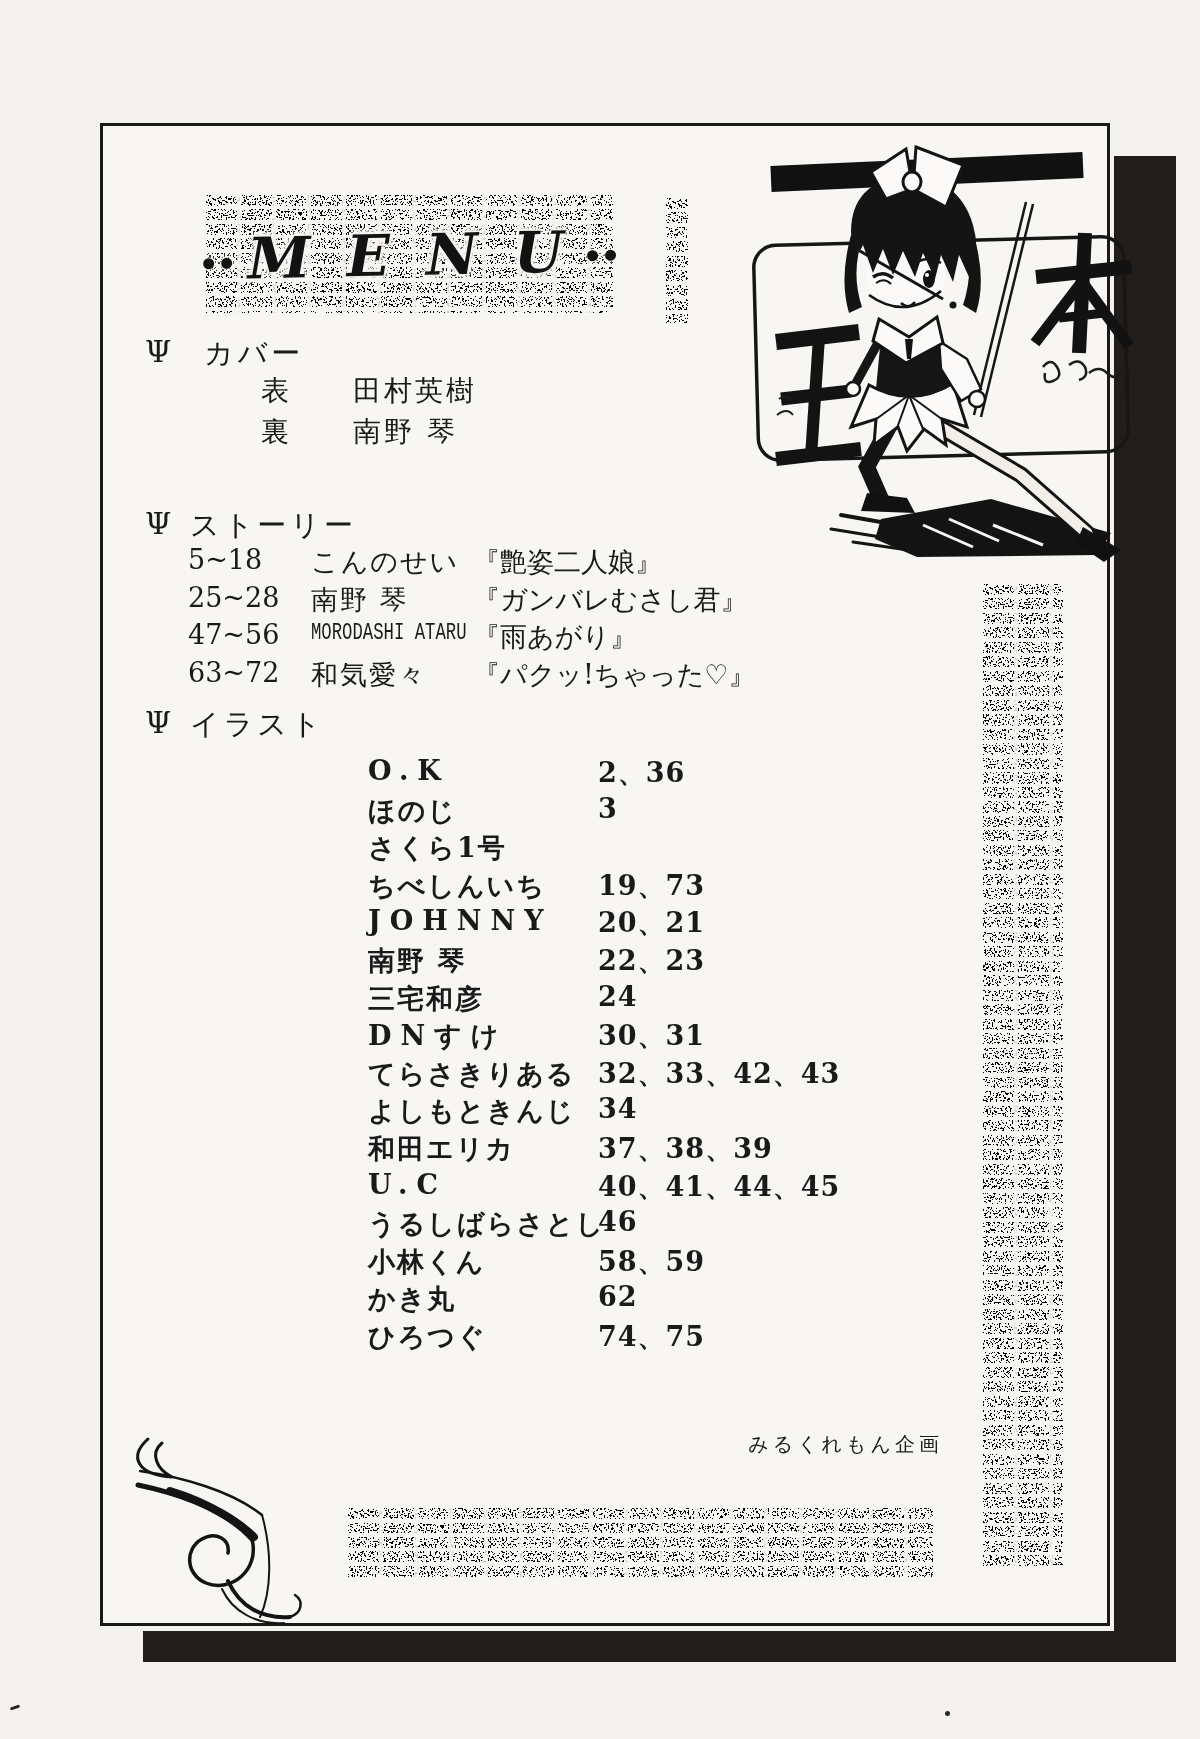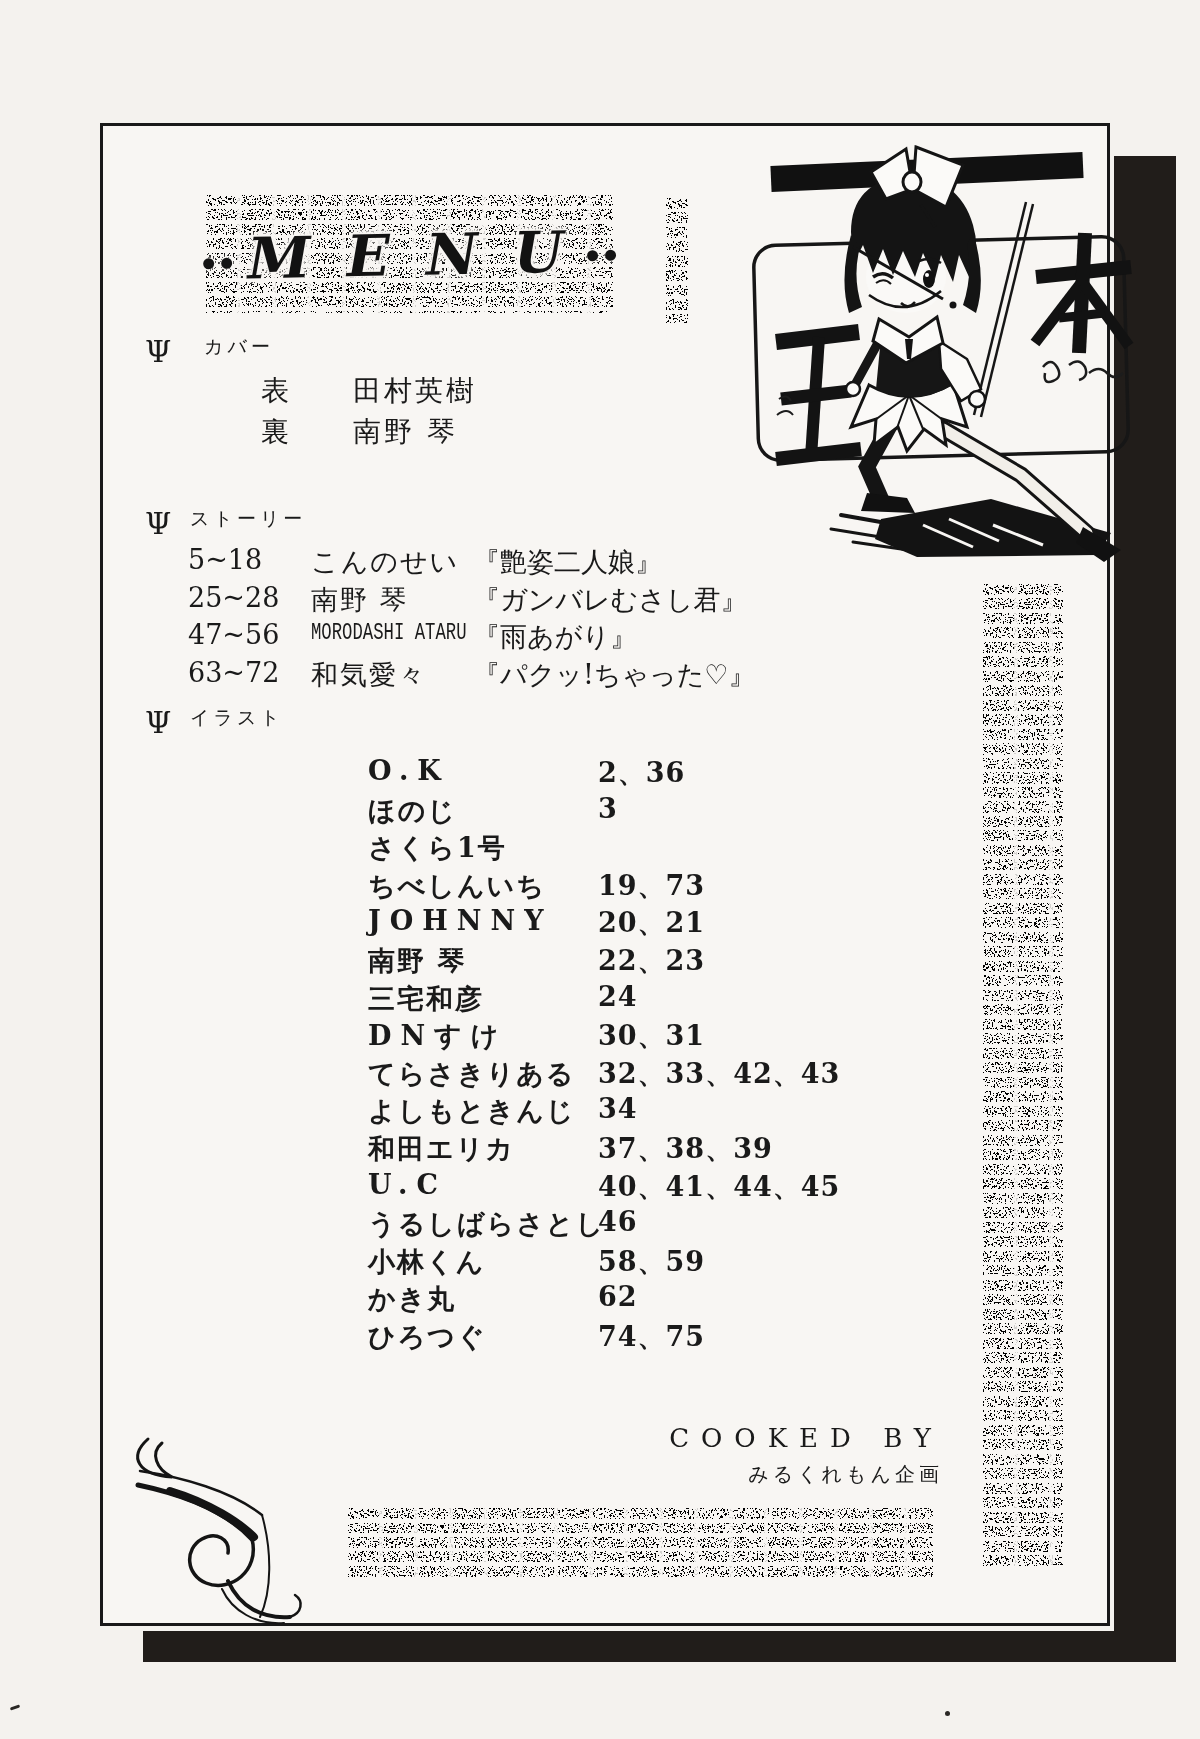--- a/index.html
+++ b/index.html
@@ -28,21 +28,21 @@
   .banner-title{font-style:italic;font-weight:bold;font-size:57px;letter-spacing:8px;
                 color:#121212;white-space:nowrap;
                 text-shadow:0 0 3px #f8f6f3,0 0 6px #f8f6f3,2px 2px 5px #f8f6f3,
                             -2px -2px 5px #f8f6f3,2px -2px 5px #f8f6f3,-2px 2px 5px #f8f6f3;}
   .dotpair{display:flex;gap:7px;margin:10px 16px 0 16px;}
   .dot{width:11px;height:11px;border-radius:50%;background:#141414;
        box-shadow:0 0 4px #f8f6f3,0 0 7px #f8f6f3;}
 
   
   .psi{position:absolute;left:42px;font-size:30px;}
-  .heading{position:absolute;font-size:19px;letter-spacing:4px;font-family:Liberation Serif, serif;}
+  .heading{position:absolute;font-size:29px;letter-spacing:4px;font-family:Liberation Serif, serif;}
   .sec-head{position:absolute;left:0;width:100%;height:36px;}
 
   .cover-rows{position:absolute;left:0;top:246px;width:100%;}
   .crow{position:relative;height:41px;}
   .clabel{position:absolute;left:158px;font-size:28px;}
   .cartist{position:absolute;left:250px;font-size:28px;letter-spacing:3px;}
 
   .story-rows{position:absolute;left:0;top:418px;width:100%;}
   .srow{position:relative;height:37.5px;}
   .srange{position:absolute;left:85px;font-size:27px;}
@@ -228,21 +228,20 @@
         <span class="iname">かき丸</span>
         <span class="ipages">62</span>
       </div>
       <div class="irow">
         <span class="iname">ひろつぐ</span>
         <span class="ipages">74、75</span>
       </div>
     </div>
 
     <div class="credit">
-      <div class="credit-line1">COOKED BY</div>
       <div class="credit-line2">みるくれもん企画</div>
     </div>
 
     <div class="tex" style="left:880px;top:458px;width:80px;height:984px">
       <svg width="80" height="984">
           <g filter="url(#speckle)">
             <rect width="80" height="984" fill="#000"></rect>
           </g>
         </svg>
       <div class="rowlines"></div>

